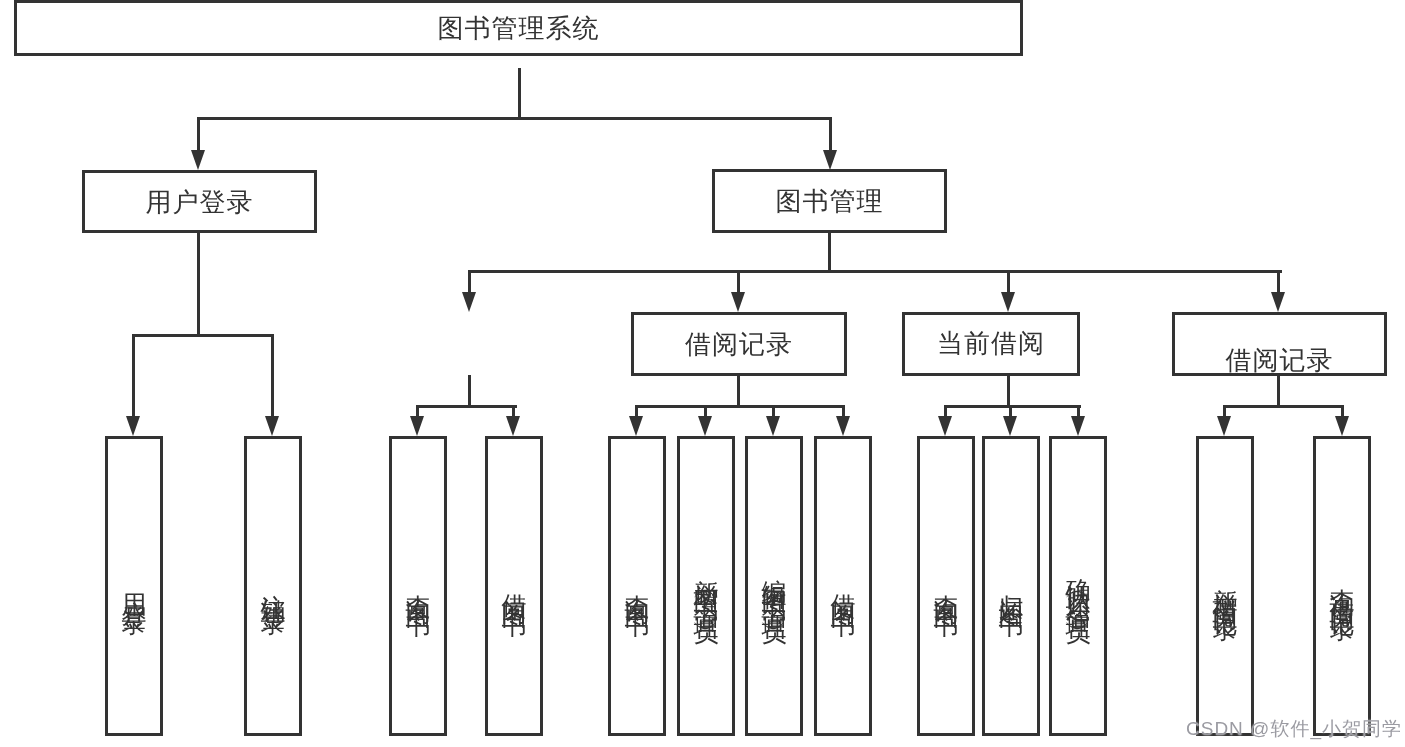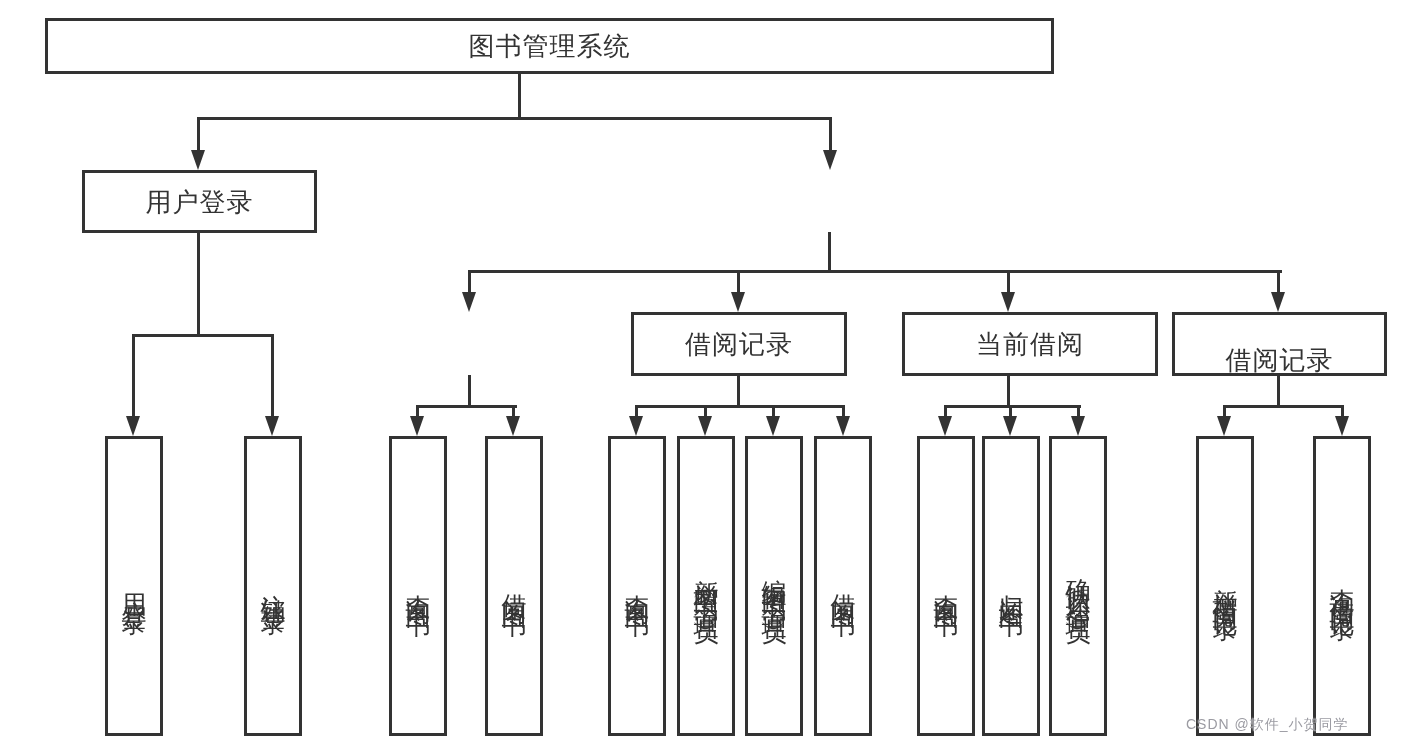--- a/index.html
+++ b/index.html
@@ -35,33 +35,33 @@
   .arrow {
     position:absolute;
     width:0; height:0;
     border-left:7px solid transparent;
     border-right:7px solid transparent;
     border-top:20px solid #333333;
   }
   #watermark {
     position:absolute;
     left:1186px; top:716px;
-    font-size:14px;
+    font-size:19px;
     letter-spacing:1px;
     color:#9b9ba2;
     text-shadow:0 0 2px #ffffff;
     white-space:nowrap;
   }
   
-  #b-root { left:14px;   top:18px;  width:1009px; height:56px;margin-left:31px; }
+  #b-root { left:14px;   top:0;  width:1009px; height:56px; }
   #b-l2a  { left:82px;   top:170px; width:235px;  height:63px; }
   #b-l2b  { left:712px;  top:169px; width:235px;  height:64px; }
   #b-l3a  { left:363px;  top:312px; width:215px;  height:64px; }
   #b-l3b  { left:631px;  top:312px; width:216px;  height:64px; }
-  #b-l3c  { left:902px;  top:312px; width:256px;  height:64px; }
+  #b-l3c  { left:902px;  top:312px; width:178px;  height:64px;font-family:Liberation Serif, serif; }
   #b-l3d  { left:1172px; top:312px; width:215px;  height:64px;align-items:flex-end; }
   .leaf   { top:436px; width:58px; height:300px; }
   #f1  { left:105px; }  #f2  { left:244px; }
   #f3  { left:389px; }  #f4  { left:485px; }
   #f5  { left:608px; }  #f6  { left:677px; }
   #f7  { left:745px; }  #f8  { left:814px; }
   #f9  { left:917px; }  #f10 { left:982px; }
   #f11 { left:1049px; } #f12 { left:1196px; }
   #f13 { left:1313px; }
 </style>
@@ -130,20 +130,23 @@
   <div class="arrow" style="left:1217px; top:416px;"></div>
   <div class="arrow" style="left:1335px; top:416px;"></div>
 
   <div id="b-root" class="box">
     <span>图书管理系统</span>
   </div>
 
   <div id="b-l2a" class="box">
     <span>用户登录</span>
   </div>
+  <div id="b-l2b" class="box">
+    <span>图书管理</span>
+  </div>
 
   <div id="b-l3b" class="box">
     <span>借阅记录</span>
   </div>
   <div id="b-l3c" class="box">
     <span>当前借阅</span>
   </div>
   <div id="b-l3d" class="box">
     <span>借阅记录</span>
   </div>

